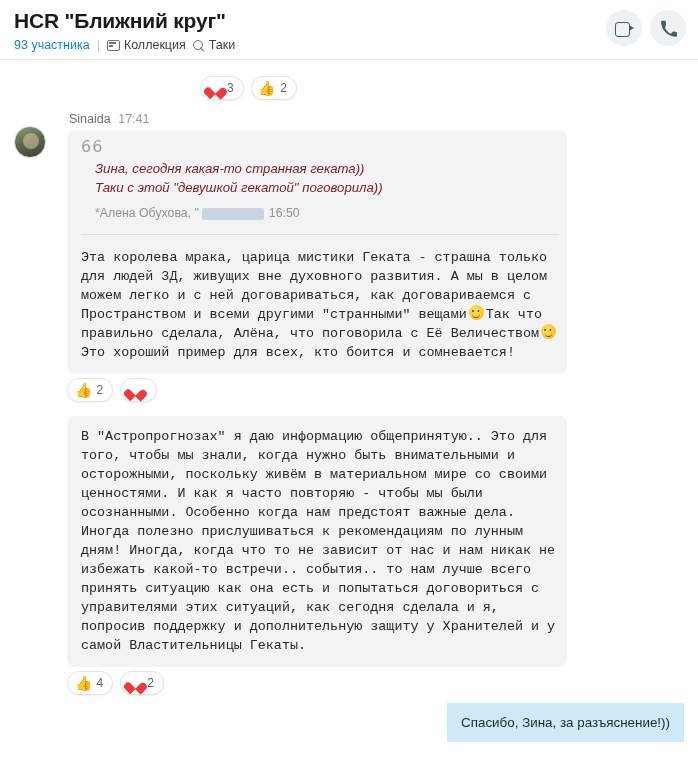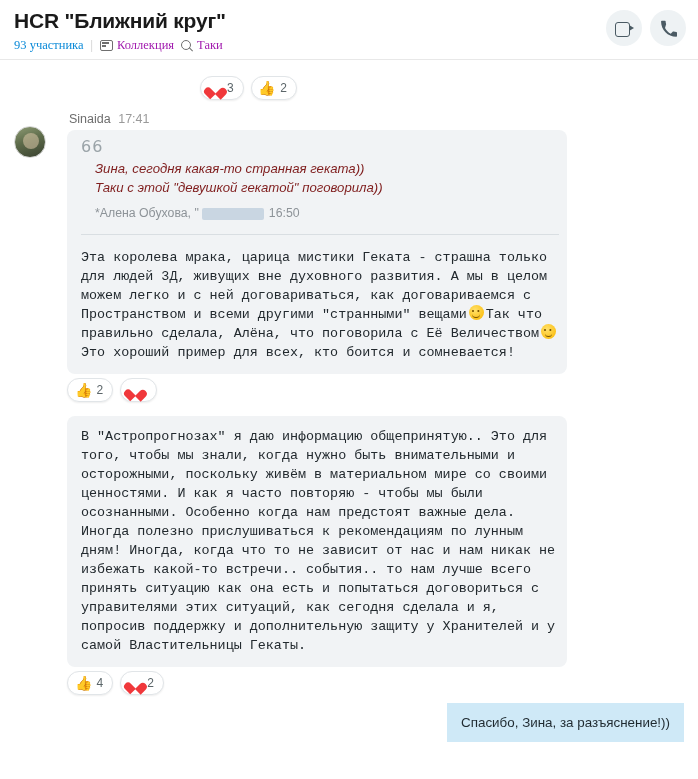--- a/index.html
+++ b/index.html
@@ -37,33 +37,32 @@
     margin: 0 0 3px 0;
     white-space: nowrap;
   }
   .subbar {
     display: flex;
     align-items: center;
     font-size: 12.5px;
     color: #6b6b6b;
     gap: 7px;
     line-height: 16px;
-    font-family: Liberation Serif, serif;
   }
   .subbar .members {
     color: #0b8ad8;
     text-decoration: none;
     cursor: pointer;
   }
   .sep { color: #c9c9c9; }
   .subbar-link {
     display: flex;
     align-items: center;
     gap: 4px;
-    color: #a21caf;
+    color: #404040;
     cursor: pointer;
   }
   .mini-icon {
     display: inline-block;
     width: 13px; height: 13px;
     position: relative;
     flex: 0 0 auto;
   }
   .ico-collection {
     border: 1.3px solid #6f6f6f;

